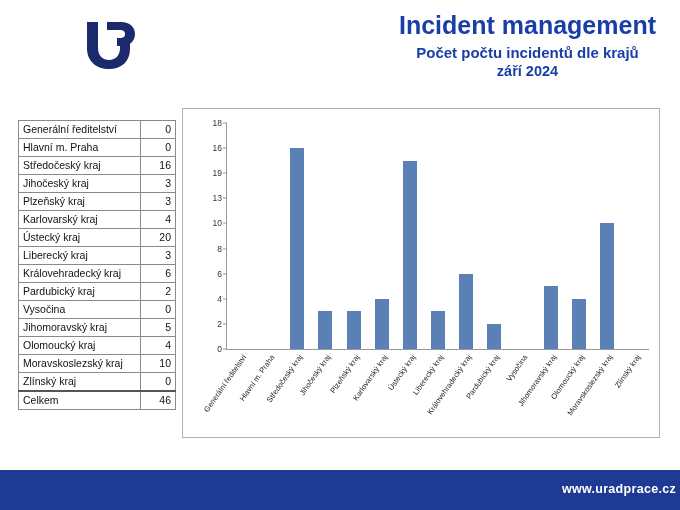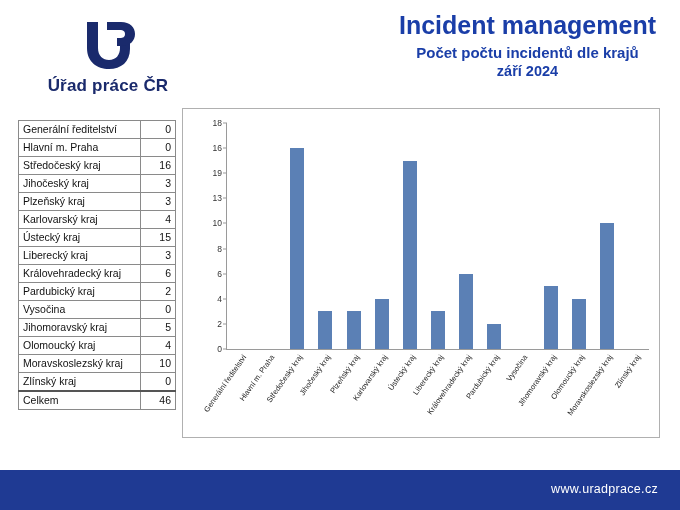--- a/index.html
+++ b/index.html
@@ -194,37 +194,36 @@
     position: absolute;
     left: 0;
     bottom: 0;
     width: 680px;
     height: 40px;
     background: #1f3a93;
     color: #ffffff;
   }
   .footer-text {
     position: absolute;
-    right: 22px;
+    right: 4px;
     top: 12px;
     font-size: 12.5px;
-    font-weight: normal;
+    font-weight: bold;
     letter-spacing: 0.3px;
   }
 </style>
 </head>
 <body>
 
 <div class="logo-block">
   <svg class="logo-mark" viewBox="0 0 62 52">
     <path d="M10 4 h11 v26 c0 8 5 12 11 12 c7 0 11 -5 11 -12 v-6 h10 v7 c0 13 -9 20 -21 20 c-12 0 -22 -7 -22 -21 z" fill="#1a2a6c"></path>
     <path d="M30 4 h14 c9 0 14 5 14 12 c0 7 -5 12 -14 12 h-4 v-8 h3 c3 0 5 -1 5 -4 c0 -3 -2 -4 -5 -4 h-13 z" fill="#1a2a6c"></path>
     <circle cx="44" cy="16" r="3" fill="#ffffff"></circle>
   </svg>
-  <div class="logo-text">Úřad práce ČR</div>
 </div>
 
 <div class="title-block">
   <div class="title-main">Incident management</div>
   <div class="title-sub">Počet počtu incidentů dle krajů</div>
   <div class="title-sub2">září 2024</div>
 </div>
 
 <div class="table-wrap">
   <table class="data">
@@ -248,21 +247,21 @@
         <tr>
           <td>Plzeňský kraj</td>
           <td class="val">3</td>
         </tr>
         <tr>
           <td>Karlovarský kraj</td>
           <td class="val">4</td>
         </tr>
         <tr>
           <td>Ústecký kraj</td>
-          <td class="val">15</td>
+          <td class="val">20</td>
         </tr>
         <tr>
           <td>Liberecký kraj</td>
           <td class="val">3</td>
         </tr>
         <tr>
           <td>Královehradecký kraj</td>
           <td class="val">6</td>
         </tr>
         <tr>

